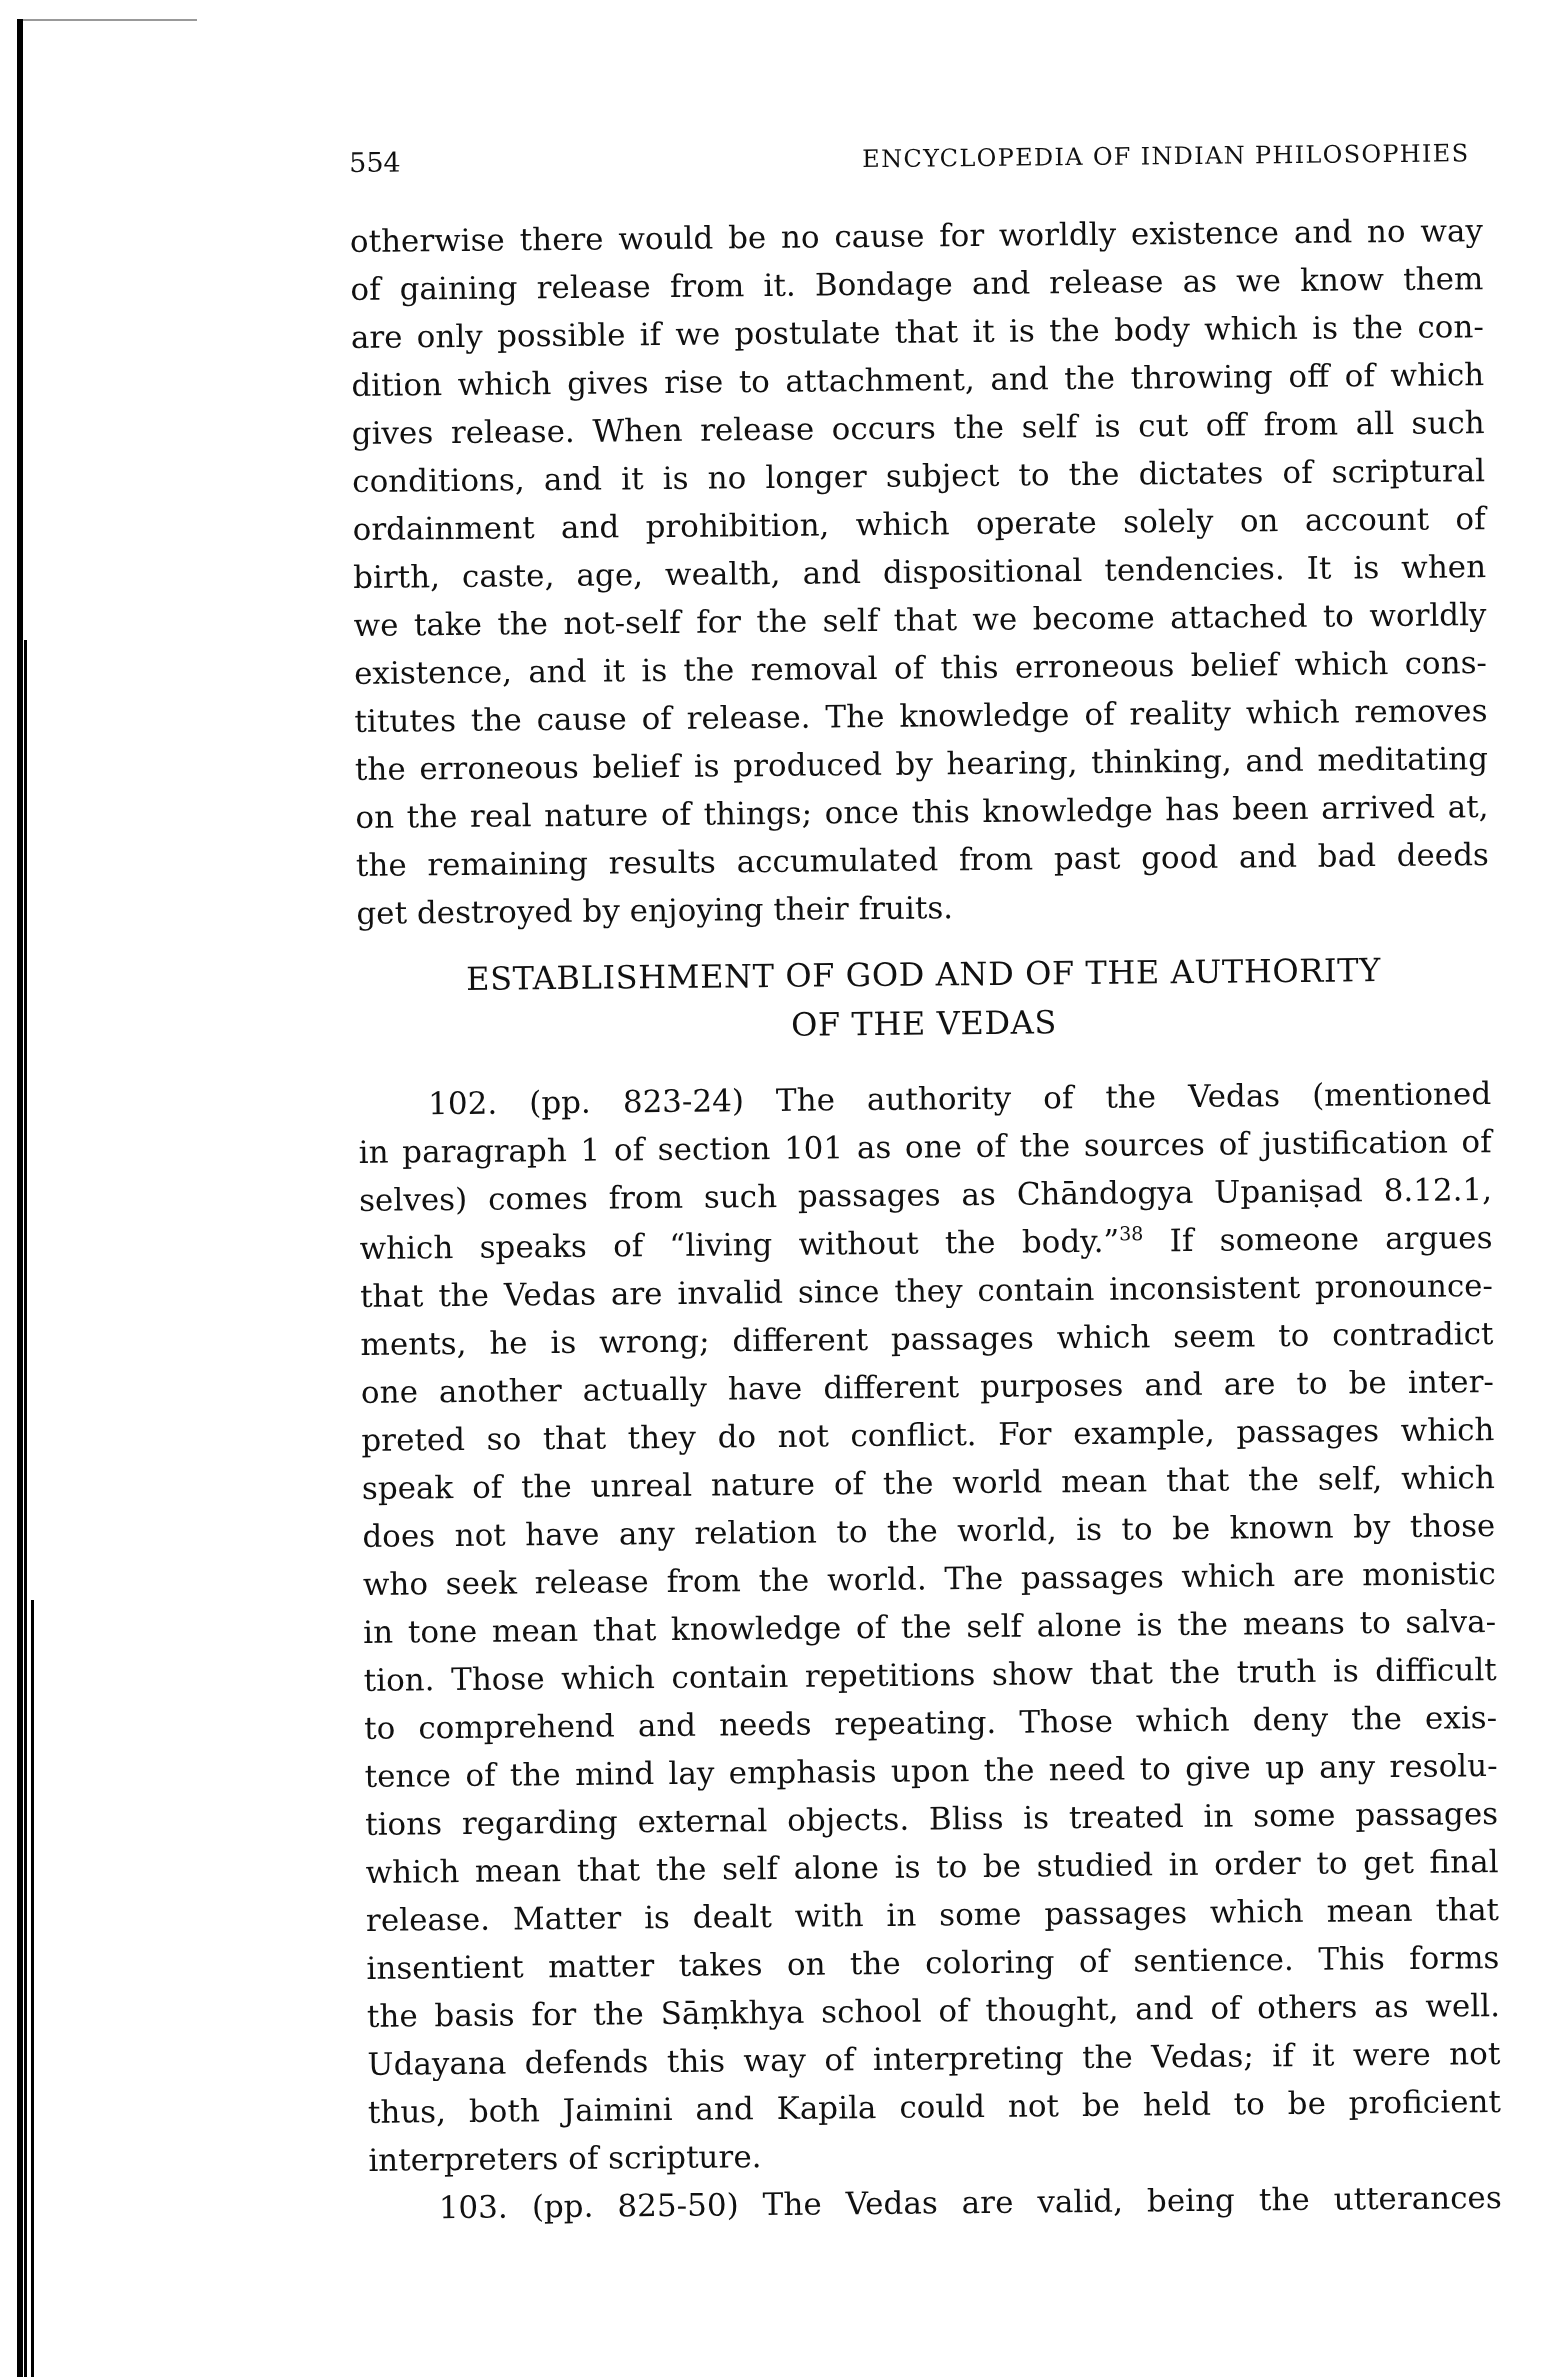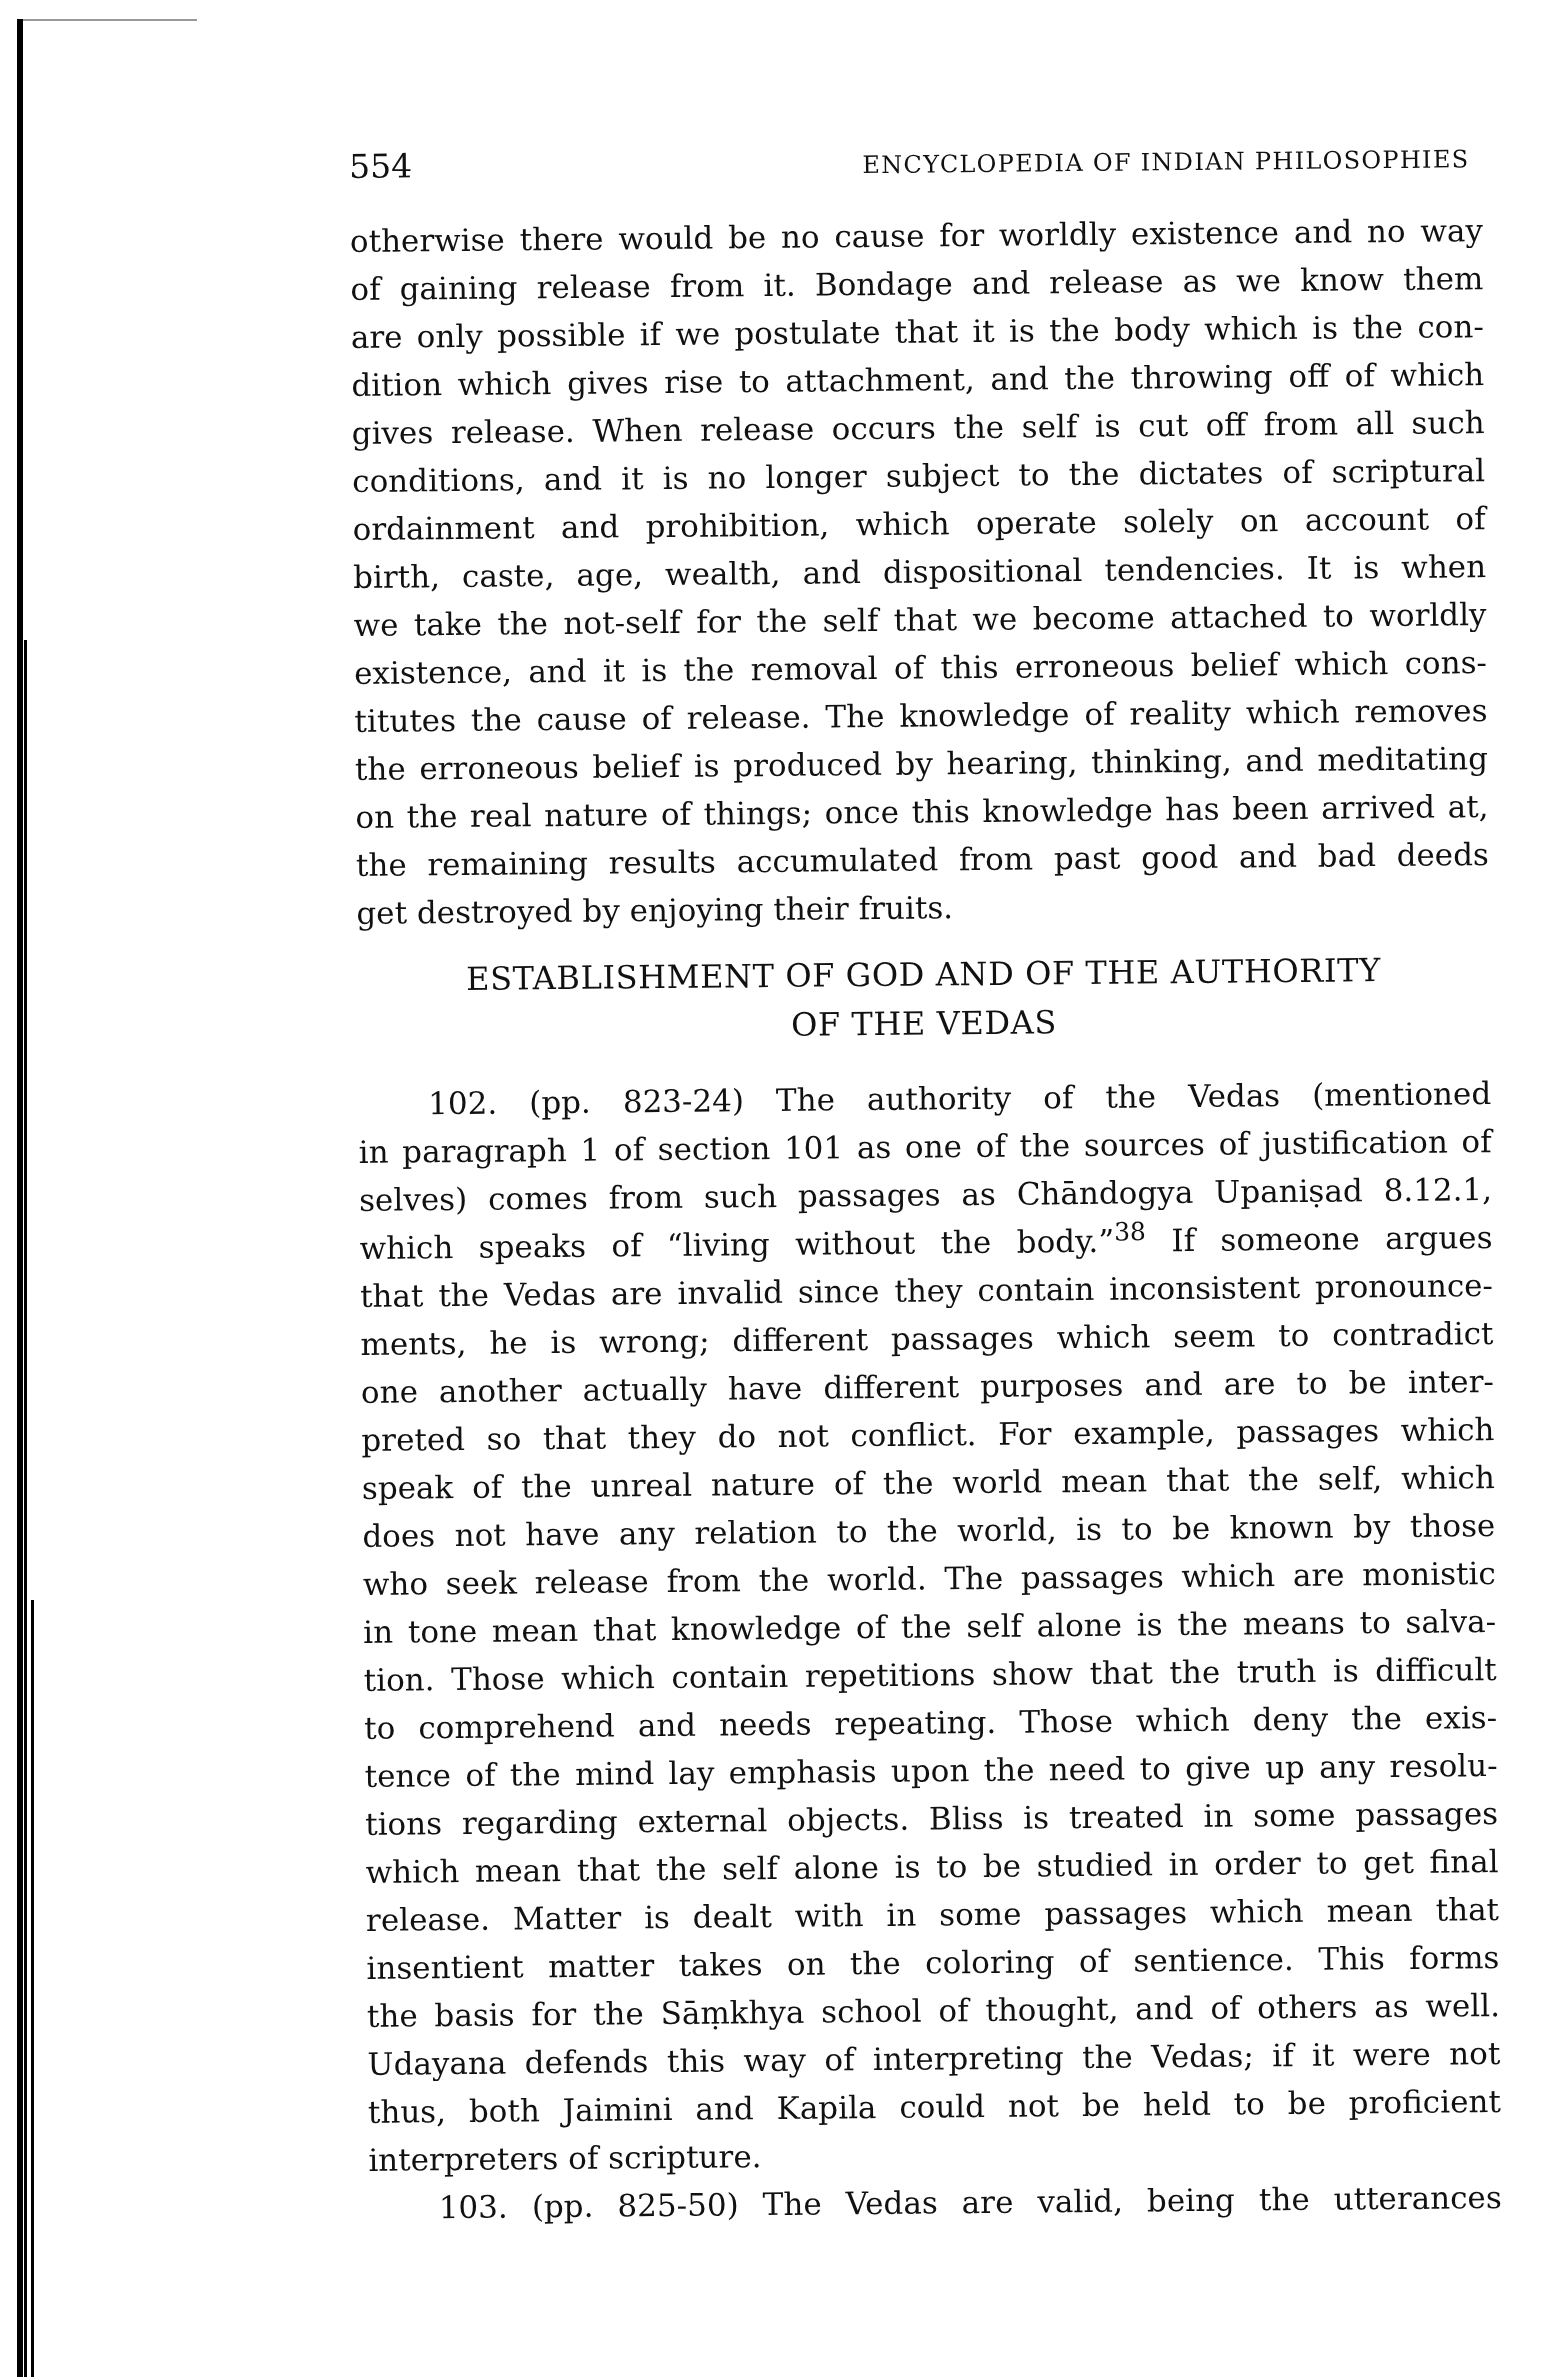--- a/index.html
+++ b/index.html
@@ -8,28 +8,28 @@
     .binding2 { position: absolute; left: 24px; top: 640px; width: 3.2px; height: 1738px; background: #000; }
     .binding3 { position: absolute; left: 31px; top: 1600px; width: 2.6px; height: 778px; background: #000; }
     .topline { position: absolute; left: 18px; top: 19px; width: 179px; height: 1.9px; background: #999; }
     .page {
       position: absolute; left: 349px; top: 147px; width: 1133px;
       transform: rotate(-0.55deg); transform-origin: 0 0;
       font-family: "DejaVu Serif", "Liberation Serif", serif;
       color: #111;
     }
     .header { display: flex; justify-content: space-between; align-items: baseline; height: 70px; }
-    .page-num { font-size: 33px; text-align: center; }
+    .page-num { font-size: 27px; text-align: center; }
     .running-head { font-size: 24px; letter-spacing: 1.3px; font-variant: small-caps; margin-right: 12.8px; }
     .para { font-size: 31px; line-height: 48px; text-align: justify; margin: 0; }
     .para .line { display: block; text-align: justify; text-align-last: justify; white-space: nowrap; }
     .para .line.last { text-align-last: left; }
     .heading { text-align: center; font-size: 32px; line-height: 49px; margin: 19px 0 25.6px 0; letter-spacing: 0.6px; }
     .indent { padding-left: 70px; }
-    sup { font-size: 25px; line-height: 0; }
+    sup { font-size: 19px; line-height: 0; }
   </style>
 </head>
 <body>
 
 <div class="topline"></div>
 <div class="binding"></div>
 <div class="binding2"></div>
 <div class="binding3"></div>
 
 <div class="page">

